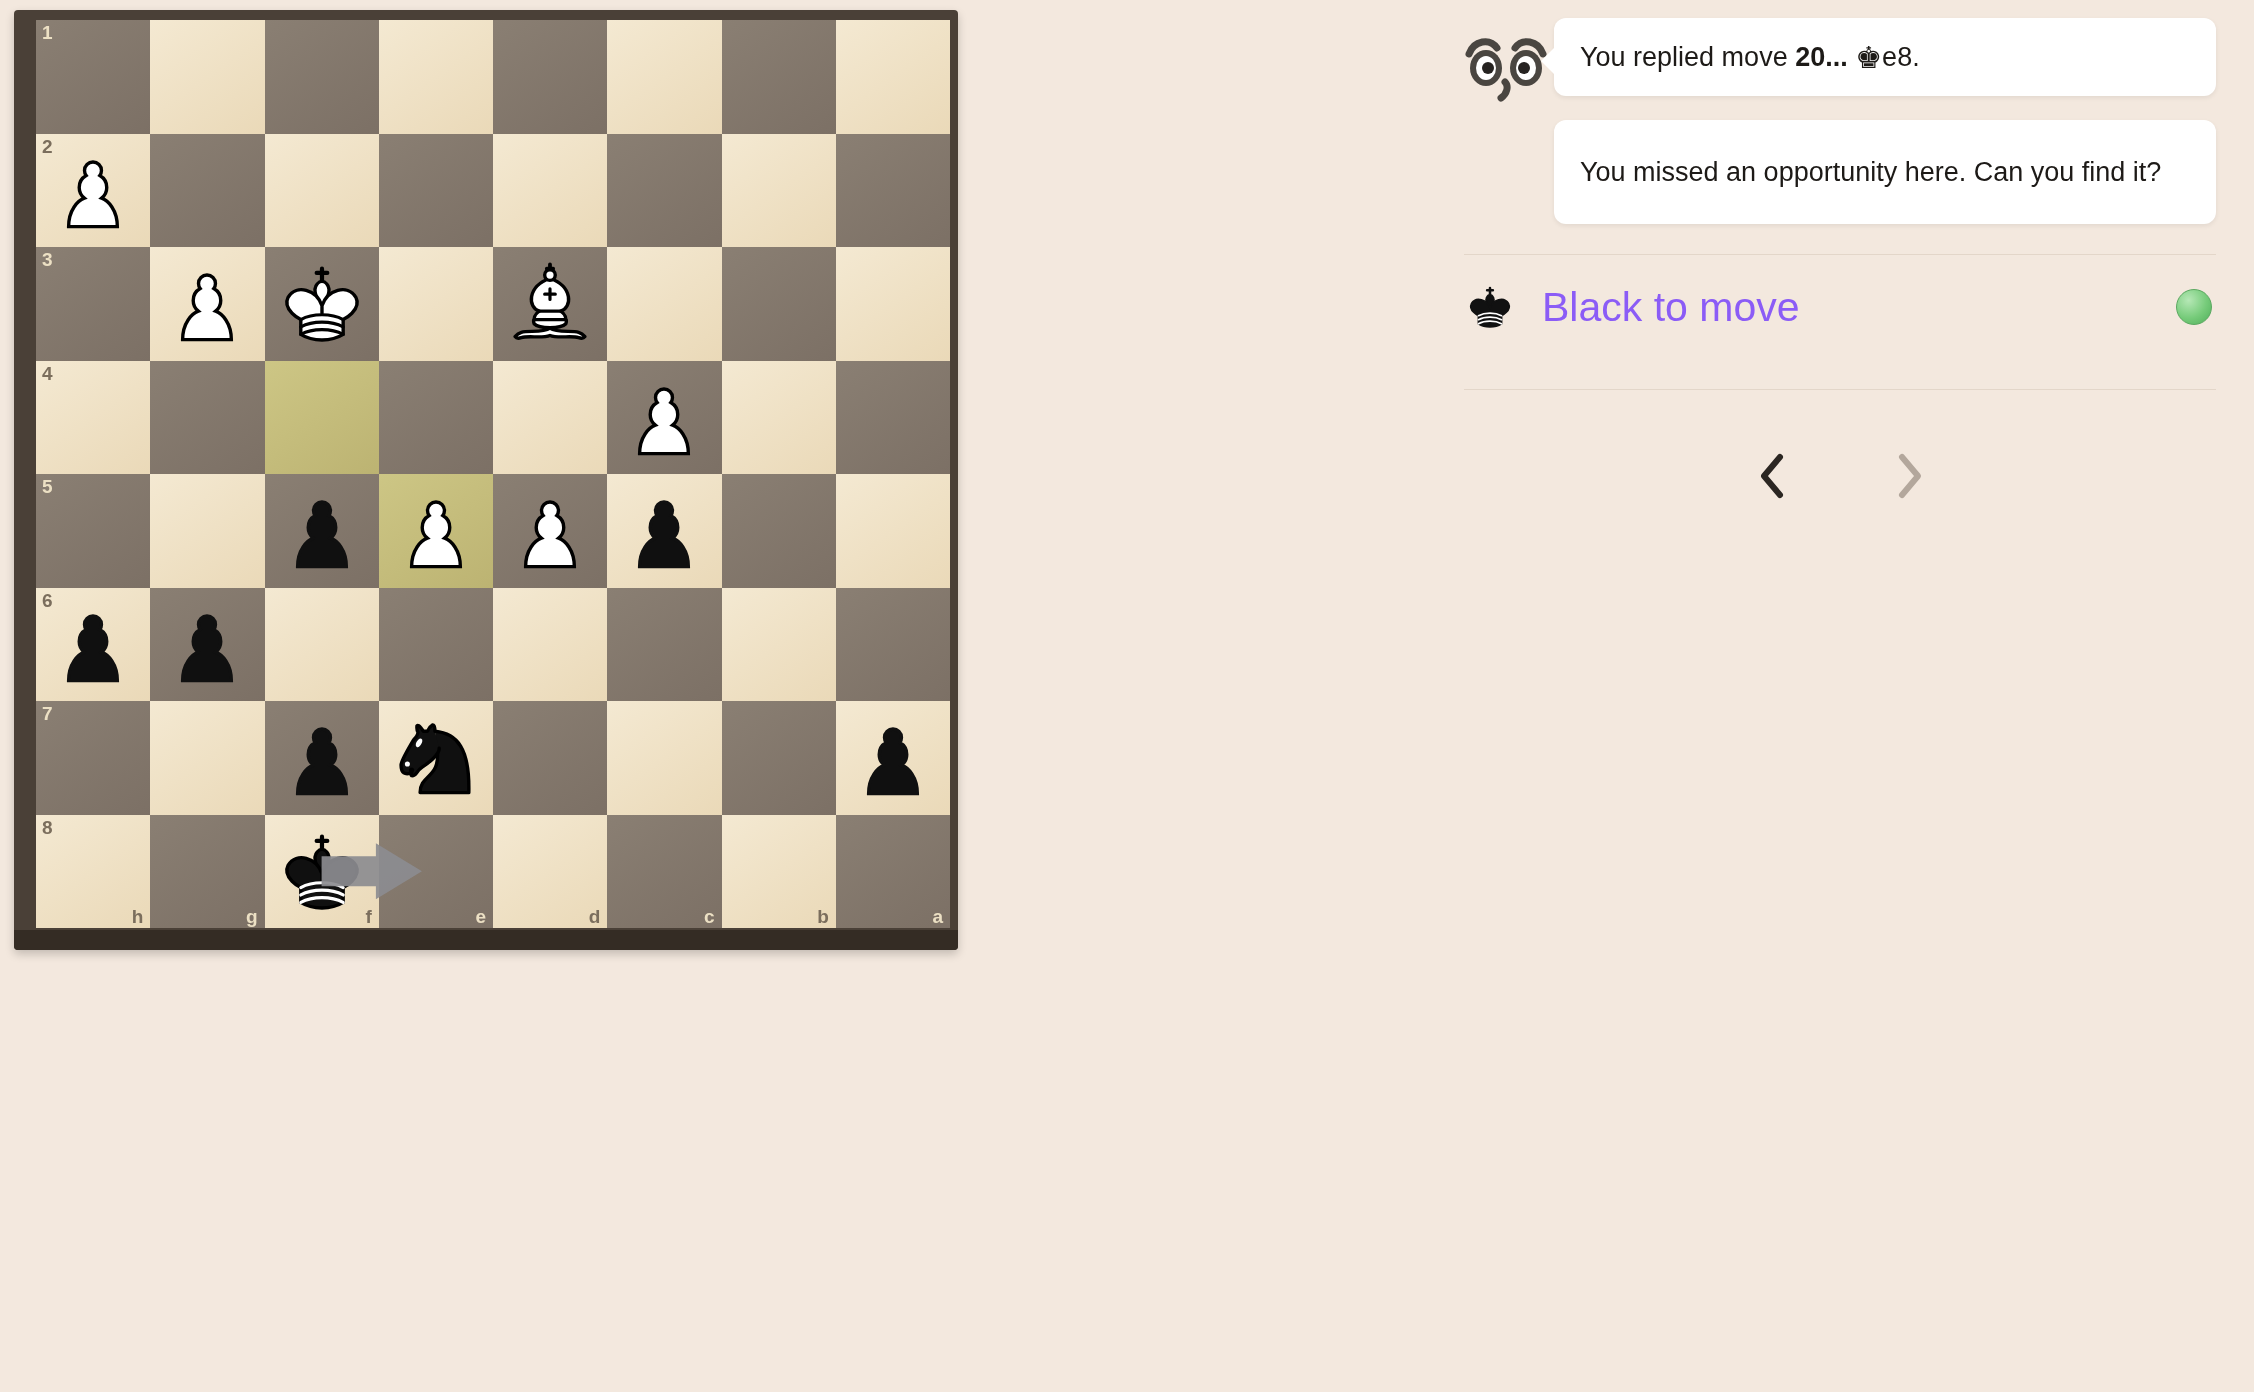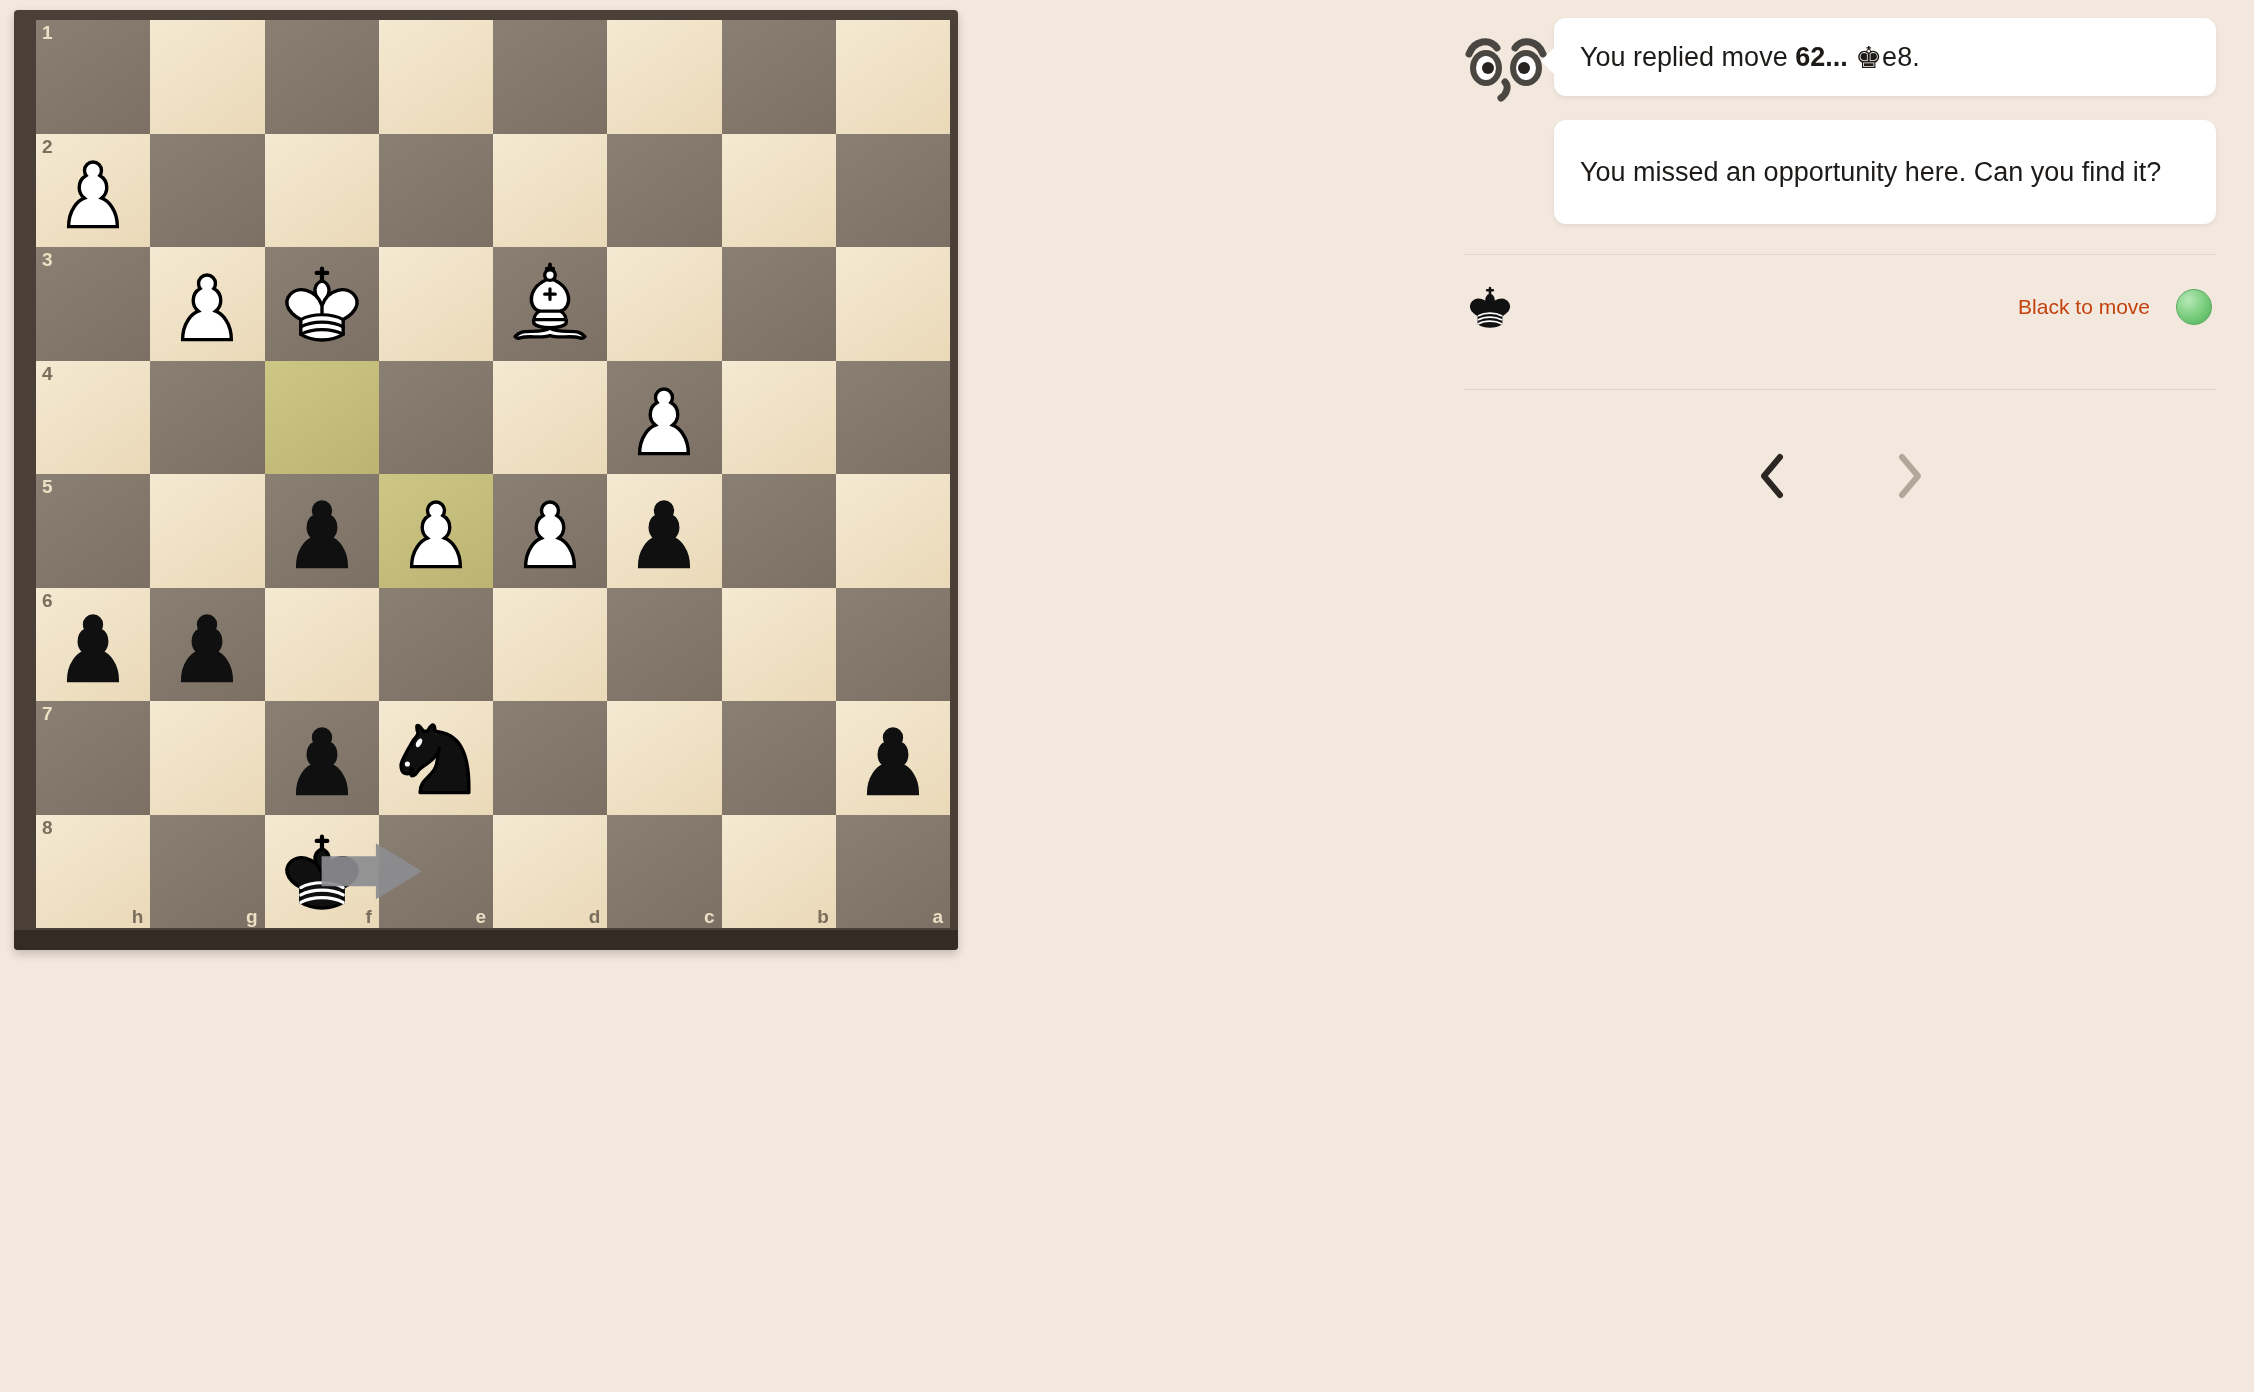--- a/index.html
+++ b/index.html
@@ -99,21 +99,21 @@
   .msg-block .bubble { padding:33px 26px; }
 
   .divider { height:1px; background:#e3d6c9; margin:30px 0 0 0; }
 
   .turn-row {
     display:flex; align-items:center; gap:26px;
     padding:26px 4px 26px 0;
   }
   .turn-icon { width:52px; height:52px; flex:0 0 52px; }
   .turn-icon svg { width:52px; height:52px; display:block; }
-  .turn-label { font-size:21px; color:#c2410c; flex:1;text-align:right; }
+  .turn-label { font-size:41px; color:#8b5cf6; flex:1; }
   .turn-dot {
     width:36px; height:36px; border-radius:50%;
     background: radial-gradient(circle at 34% 30%, #b6e8b6 0%, #76cb7a 55%, #4fae59 100%);
     border:1px solid #5aa860; flex:0 0 36px;
   }
 
   .nav-row {
     display:flex; align-items:center; justify-content:center;
     gap:76px; margin-top:56px;
   }
@@ -394,21 +394,21 @@
           <ellipse cx="22" cy="36" rx="16" ry="18" fill="#4a4641"></ellipse>
           <ellipse cx="62" cy="36" rx="16" ry="18" fill="#4a4641"></ellipse>
           <ellipse cx="22" cy="36" rx="10" ry="12" fill="#ffffff"></ellipse>
           <ellipse cx="62" cy="36" rx="10" ry="12" fill="#ffffff"></ellipse>
           <circle cx="24" cy="36" r="6" fill="#262321"></circle>
           <circle cx="60" cy="36" r="6" fill="#262321"></circle>
           <path d="M41 50 C45 54, 43 62, 37 66" stroke="#4a4641" stroke-width="7" fill="none" stroke-linecap="round"></path>
         </svg>
       </div>
       <div class="bubble tail">
-        <span>You replied move </span><b>62... </b><span class="king-glyph">♚</span><span>e8.</span>
+        <span>You replied move </span><b>20... </b><span class="king-glyph">♚</span><span>e8.</span>
       </div>
     </div>
 
     <div class="msg-block">
       <div class="bubble">You missed an opportunity here. Can you find it?</div>
     </div>
 
     <div class="divider"></div>
 
     <div class="turn-row">

